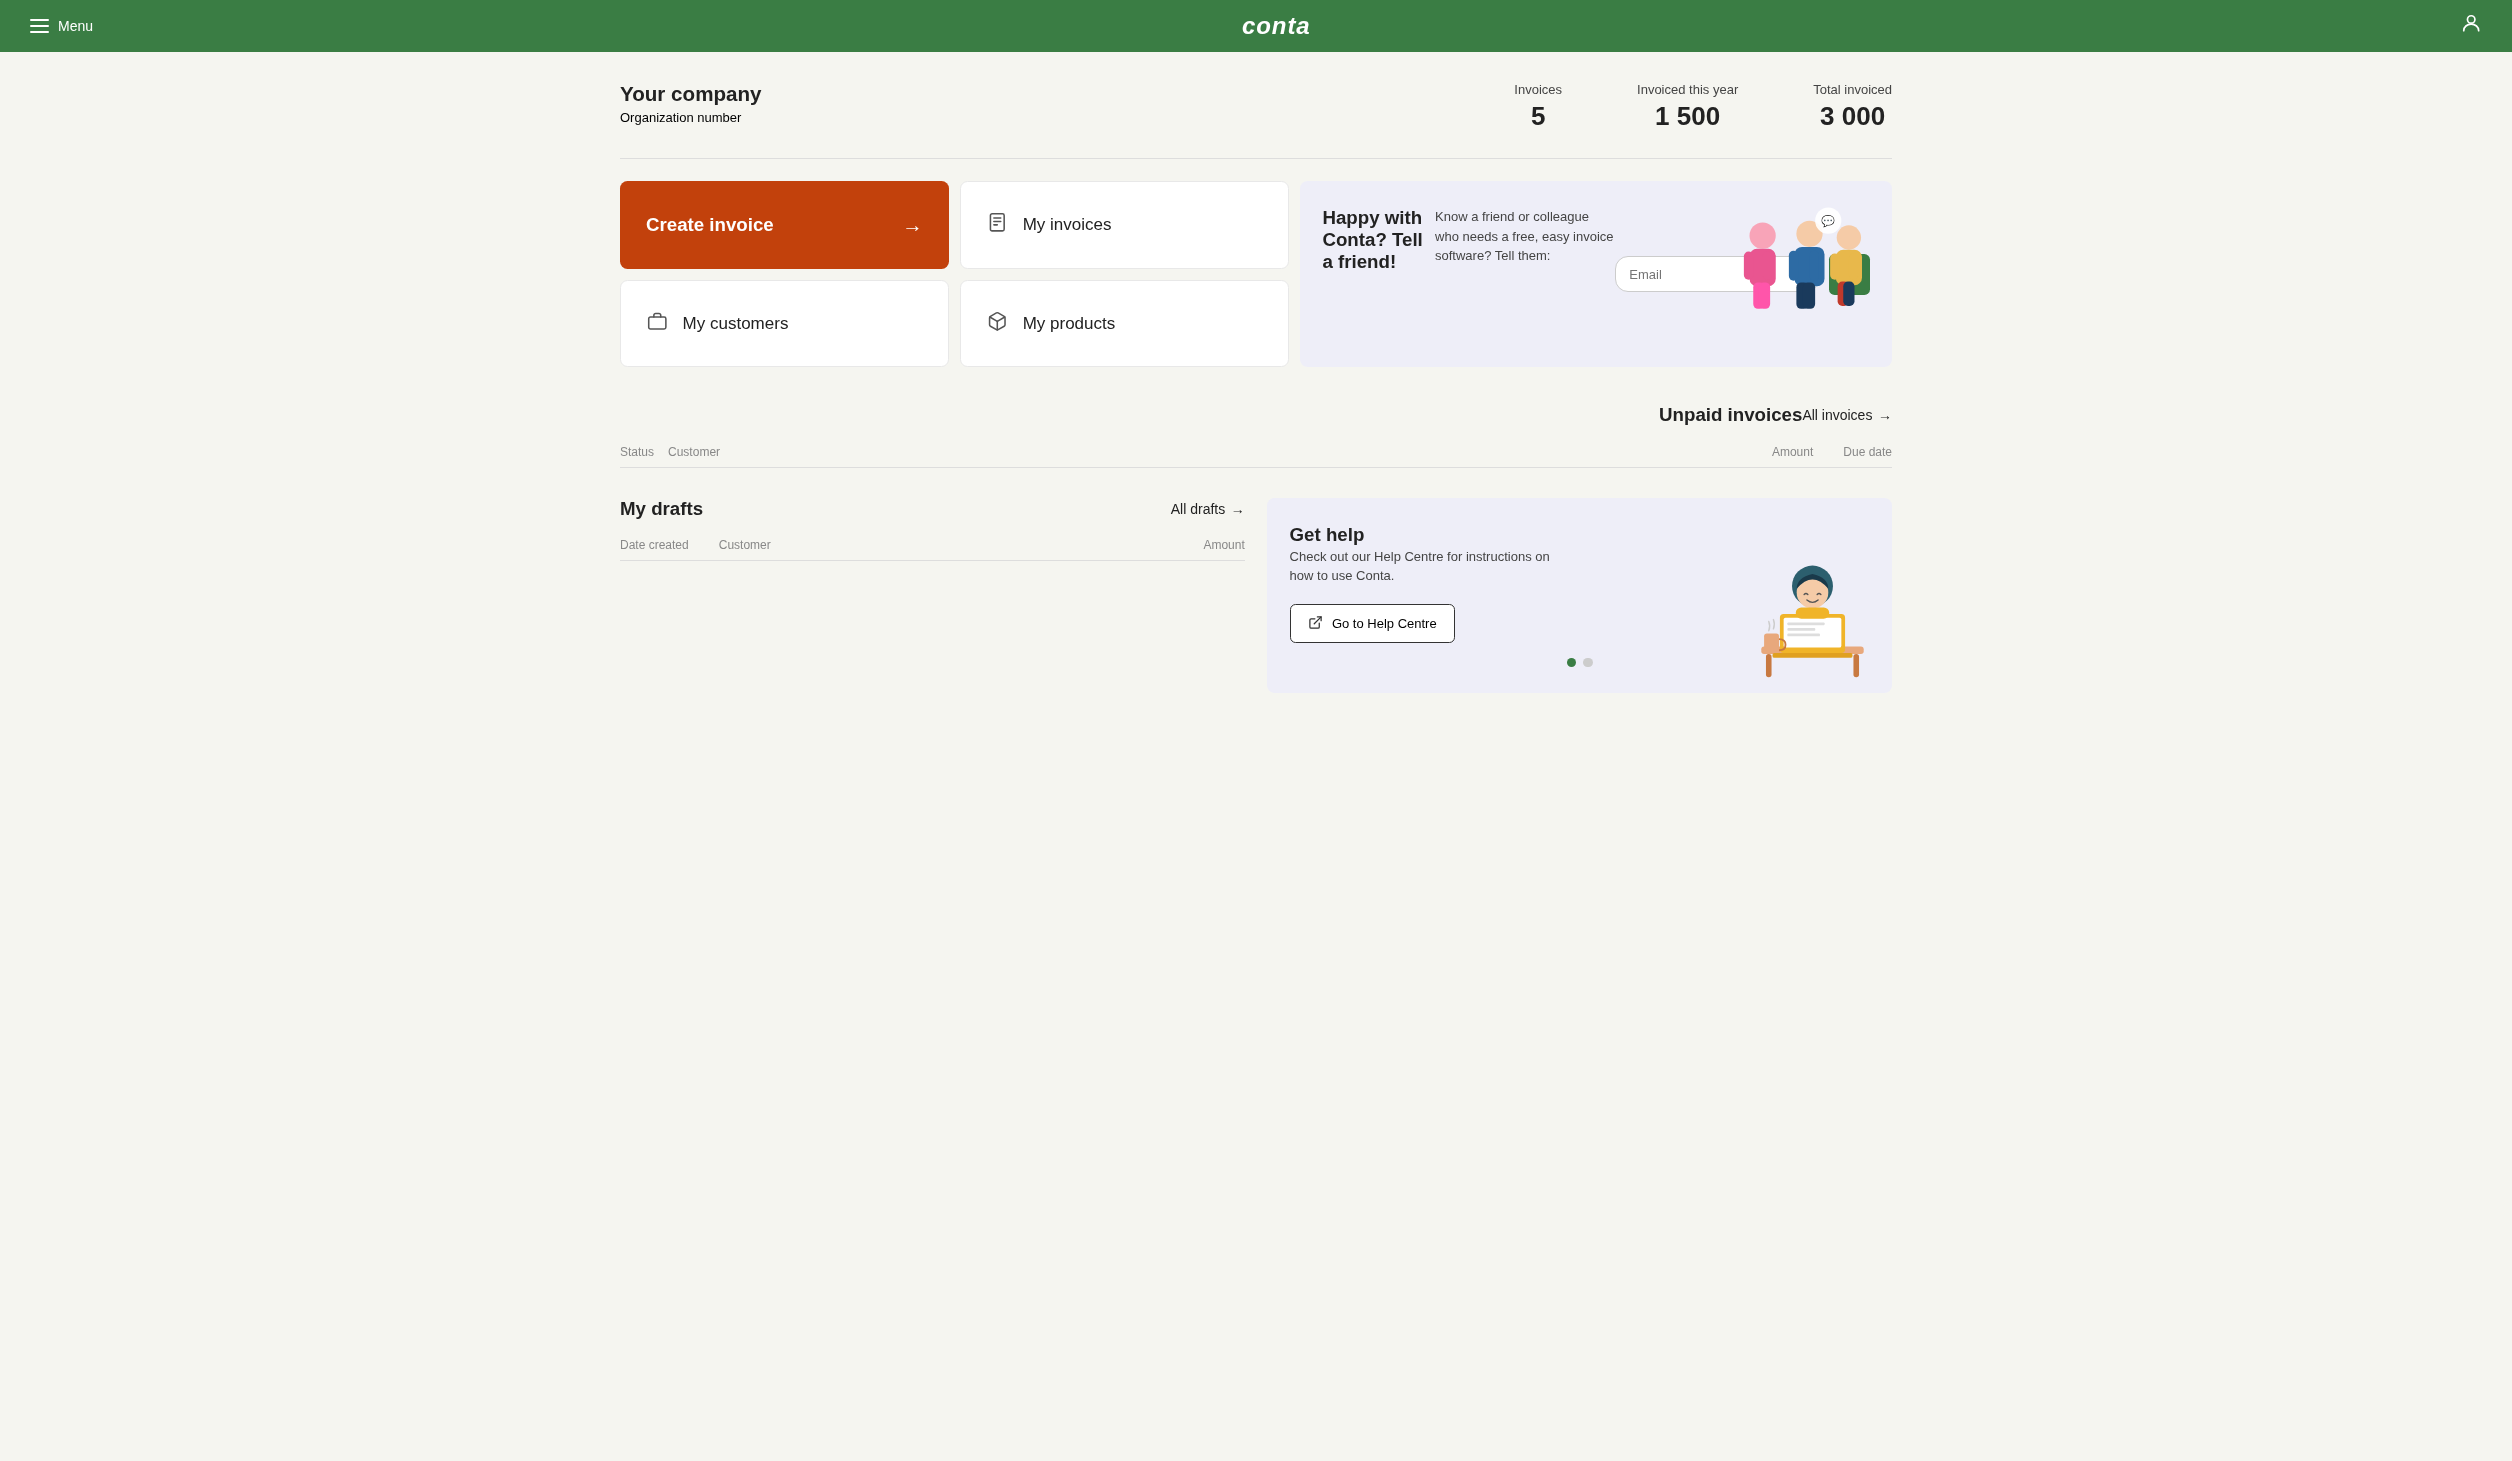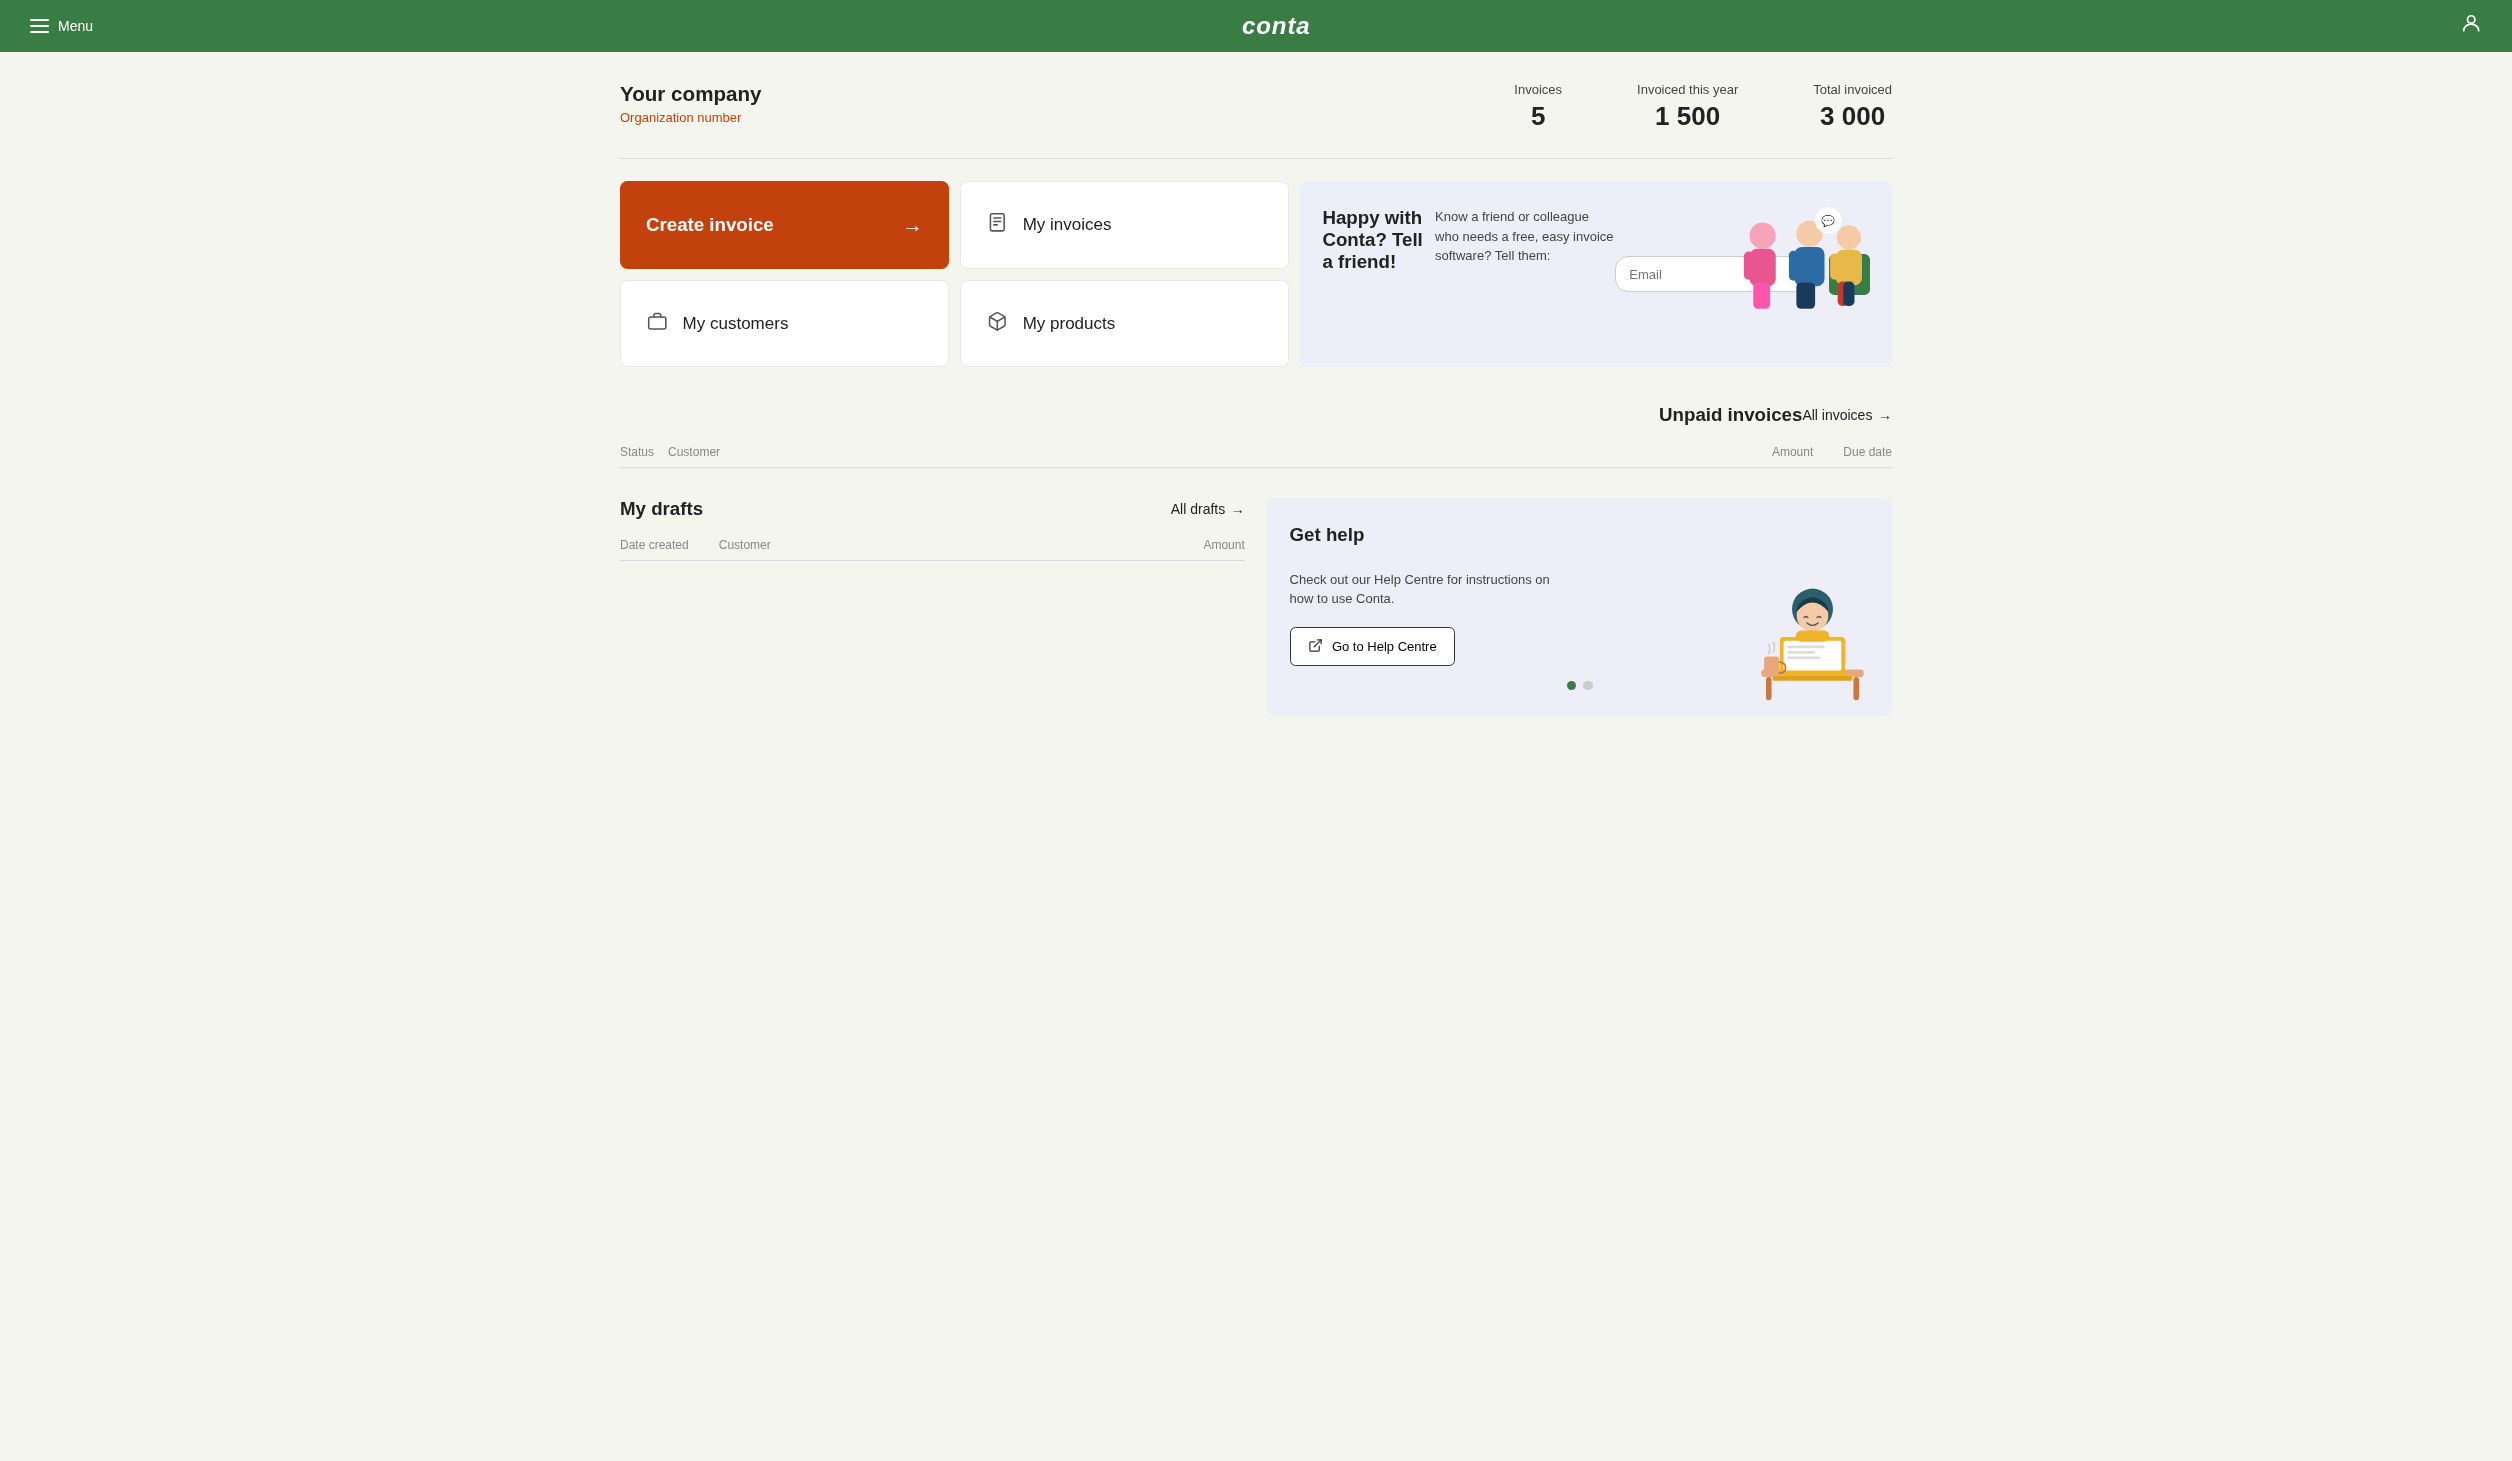--- a/index.html
+++ b/index.html
@@ -48,21 +48,21 @@
       align-items: flex-start;
       justify-content: space-between;
       margin-bottom: 26px;
     }
     .company-info h1 {
       font-size: 20.6px;
       font-weight: 700;
     }
     .company-info p {
       font-size: 13px;
-      color: #c2410c;
+      color: #000000;
       margin-top: 3.7px;
     }
     .stats-group {
       display: flex;
       gap: 75px;
       align-items: flex-start;
     }
     .stat-item {
       text-align: center;
     }
@@ -247,21 +247,21 @@
       background: #eeeef8;
       border-radius: 7.5px;
       padding: 26px 22.4px;
       position: relative;
       overflow: hidden;
       min-height: 187px;
     }
     .help-card h2 {
       font-size: 18.7px;
       font-weight: 700;
-      margin-bottom: 24px;
+      margin-bottom: 1px;
     }
     .help-card p {
       font-size: 13px;
       color: #444;
       line-height: 1.5;
       margin-bottom: 18.7px;
       max-width: 262px;
     }
     .help-btn {
       display: flex;

